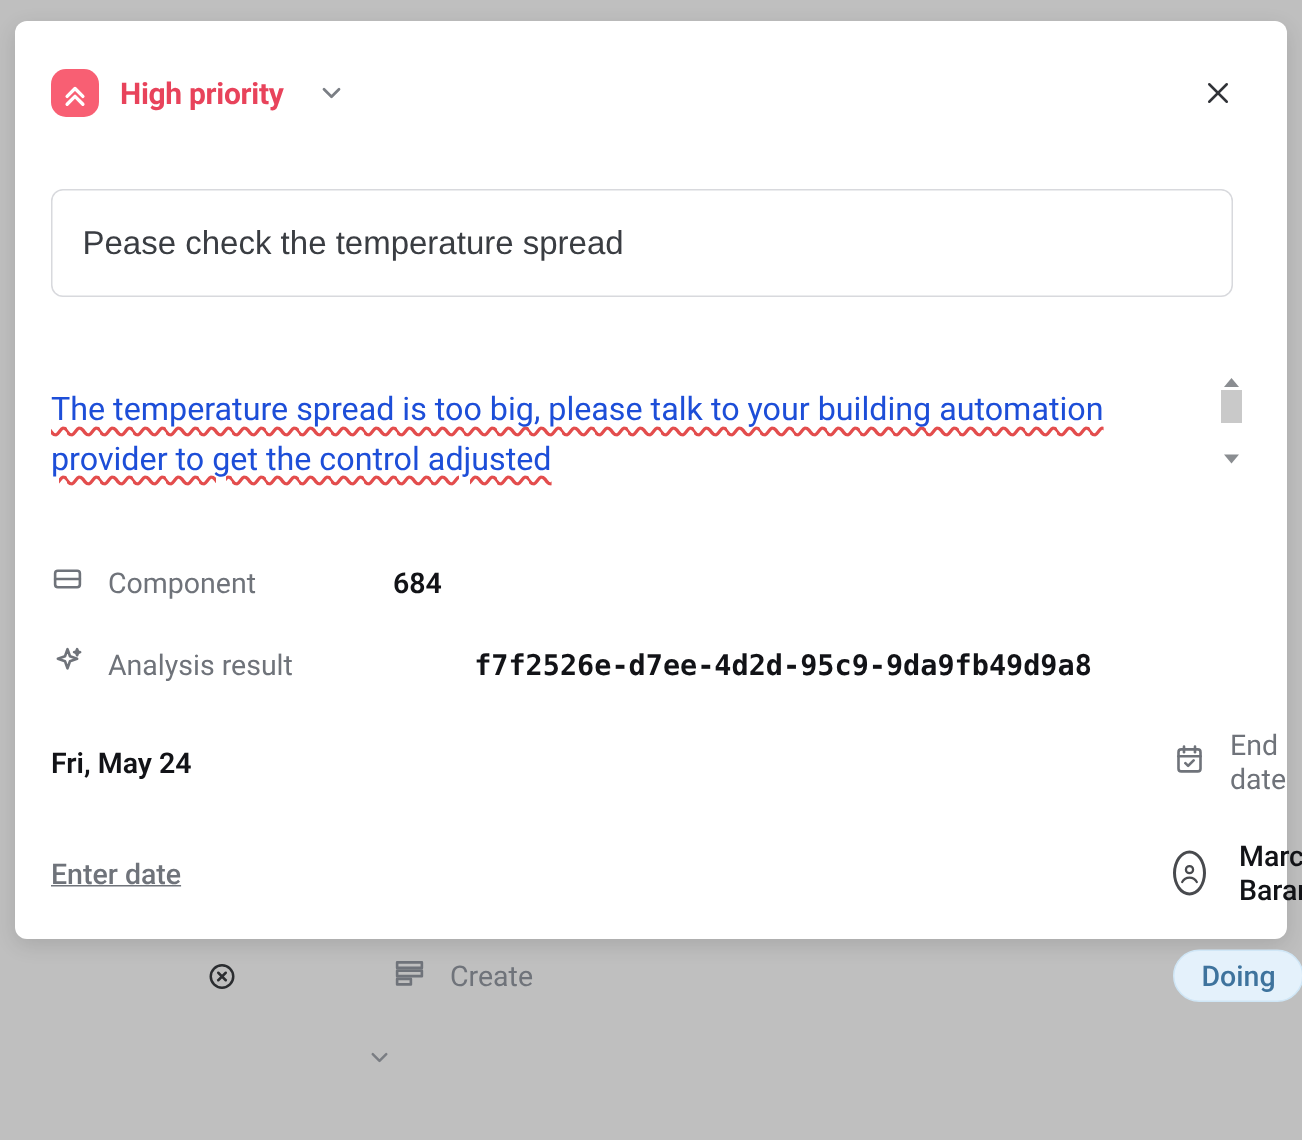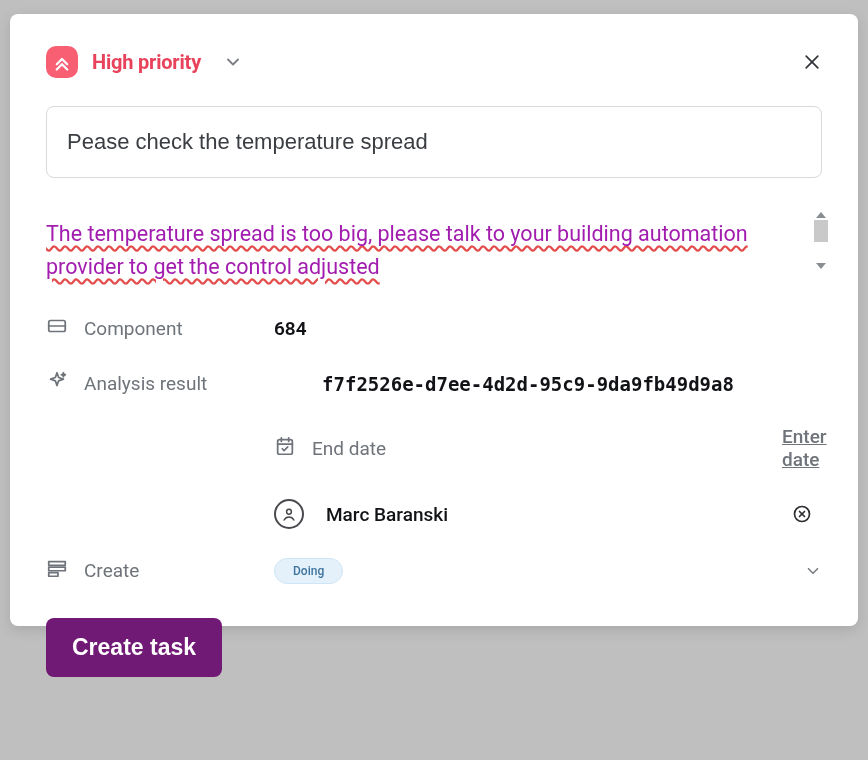--- a/index.html
+++ b/index.html
@@ -13,23 +13,24 @@
     }
     .dialog {
       position: absolute;
       left: 10px;
       top: 14px;
       width: 848px;
       height: 612px;
       background: #ffffff;
       border-radius: 8px;
       box-shadow: 0 4px 14px rgba(0,0,0,0.12);
-      padding: 30px 36px 30px 36px;
+      padding: 30px 36px 30px 24px;
       display: flex;
       flex-direction: column;
+      gap: 20px;
     }
     
     .header-row {
       display: flex;
       align-items: center;
       justify-content: space-between;
       margin-bottom: 28px;
       margin-top: 2px;
     }
     .priority-group {
@@ -75,21 +76,21 @@
       margin-bottom: 40px;
     }
     
     .desc-wrap {
       position: relative;
       margin-bottom: 24px;
     }
     .desc {
       font-size: 21.5px;
       line-height: 1.52;
-      color: #a21caf;
+      color: #1d4ed8;
       padding-right: 26px;
       text-decoration-line: underline;
       text-decoration-style: wavy;
       text-decoration-color: #e34d4d;
       text-underline-offset: 4px;
     }
     
     .sb {
       position: absolute;
       right: -8px;
@@ -163,21 +164,21 @@
       cursor:pointer;
     }
     .status-badge {
       display: inline-flex;
       align-items: center;
       background: #e4f1fb;
       color: #3e739d;
       border: 1px solid #cfe6f6;
       border-radius: 999px;
       padding: 5px 18px;
-      font-size: 12px;
+      font-size: 19px;
       font-weight: 500;
     }
     .status-caret {
       color: #7a7d83;
       display:flex; justify-content:flex-end;
     }
     
     .footer {
       margin-top: 34px;
     }
@@ -251,20 +252,21 @@
         <svg width="22" height="22" viewBox="0 0 24 24" fill="none" stroke="#6f737a" stroke-width="1.9" stroke-linecap="round" stroke-linejoin="round">
           <path d="M12 3 L13.8 8.2 L19 10 L13.8 11.8 L12 17 L10.2 11.8 L5 10 L10.2 8.2 Z"></path>
           <path d="M19 3 L19.6 4.6 L21.2 5.2 L19.6 5.8 L19 7.4 L18.4 5.8 L16.8 5.2 L18.4 4.6 Z"></path>
         </svg>
       </span>
       <span>Analysis result</span>
     </div>
     <div class="value mono">f7f2526e-d7ee-4d2d-95c9-9da9fb49d9a8</div>
     <div></div>
 
+    <div class="value">Fri, May 24</div>
     <div></div>
 
     <div class="label">
       <span>
         <svg width="22" height="22" viewBox="0 0 24 24" fill="none" stroke="#6f737a" stroke-width="1.9" stroke-linecap="round" stroke-linejoin="round">
           <rect x="4" y="5" width="16" height="16" rx="2"></rect>
           <line x1="4" y1="10" x2="20" y2="10"></line>
           <line x1="8" y1="3" x2="8" y2="7"></line>
           <line x1="16" y1="3" x2="16" y2="7"></line>
           <polyline points="9 15 11 17 15 13"></polyline>

